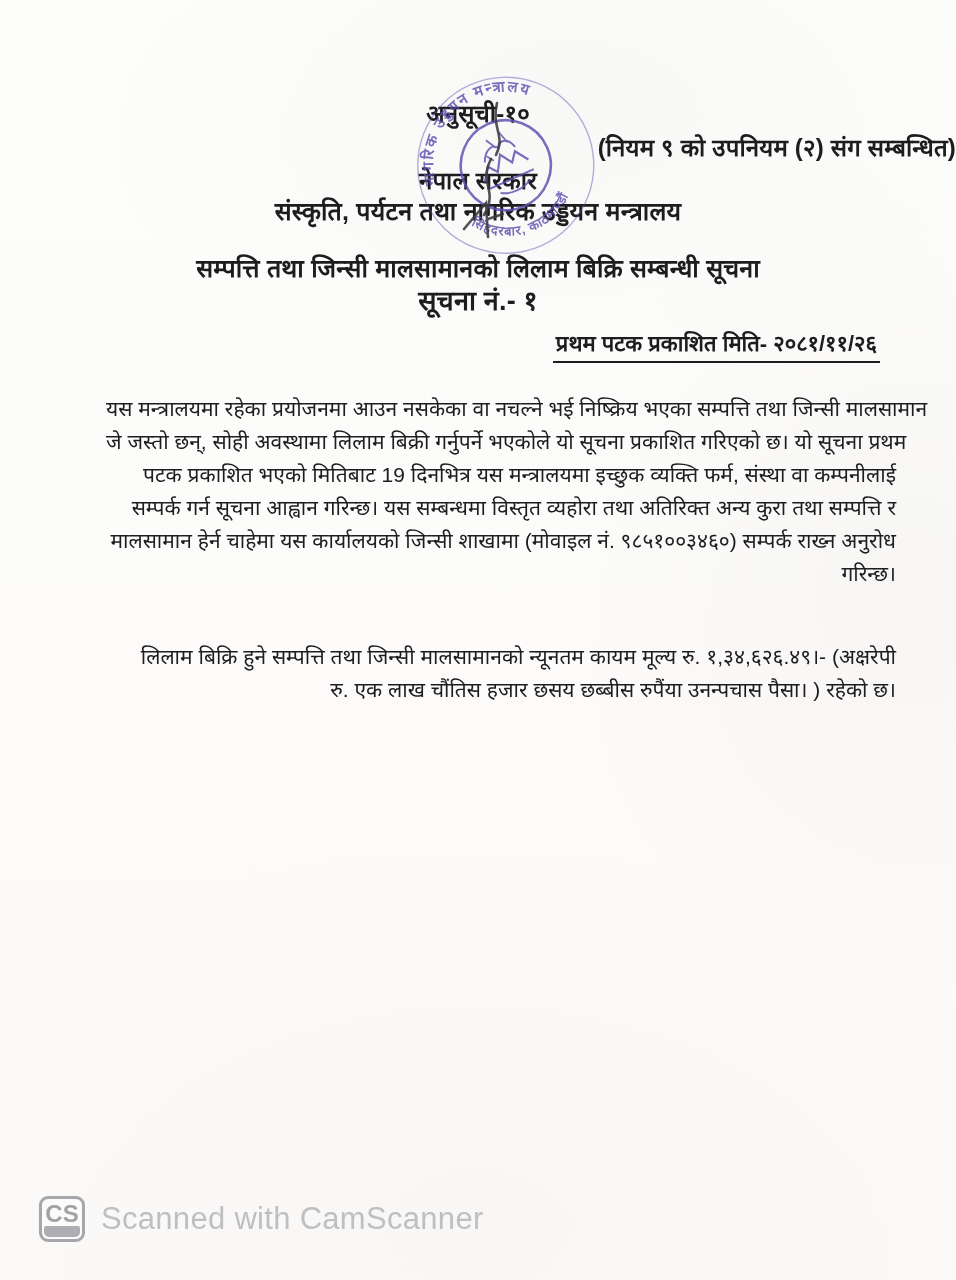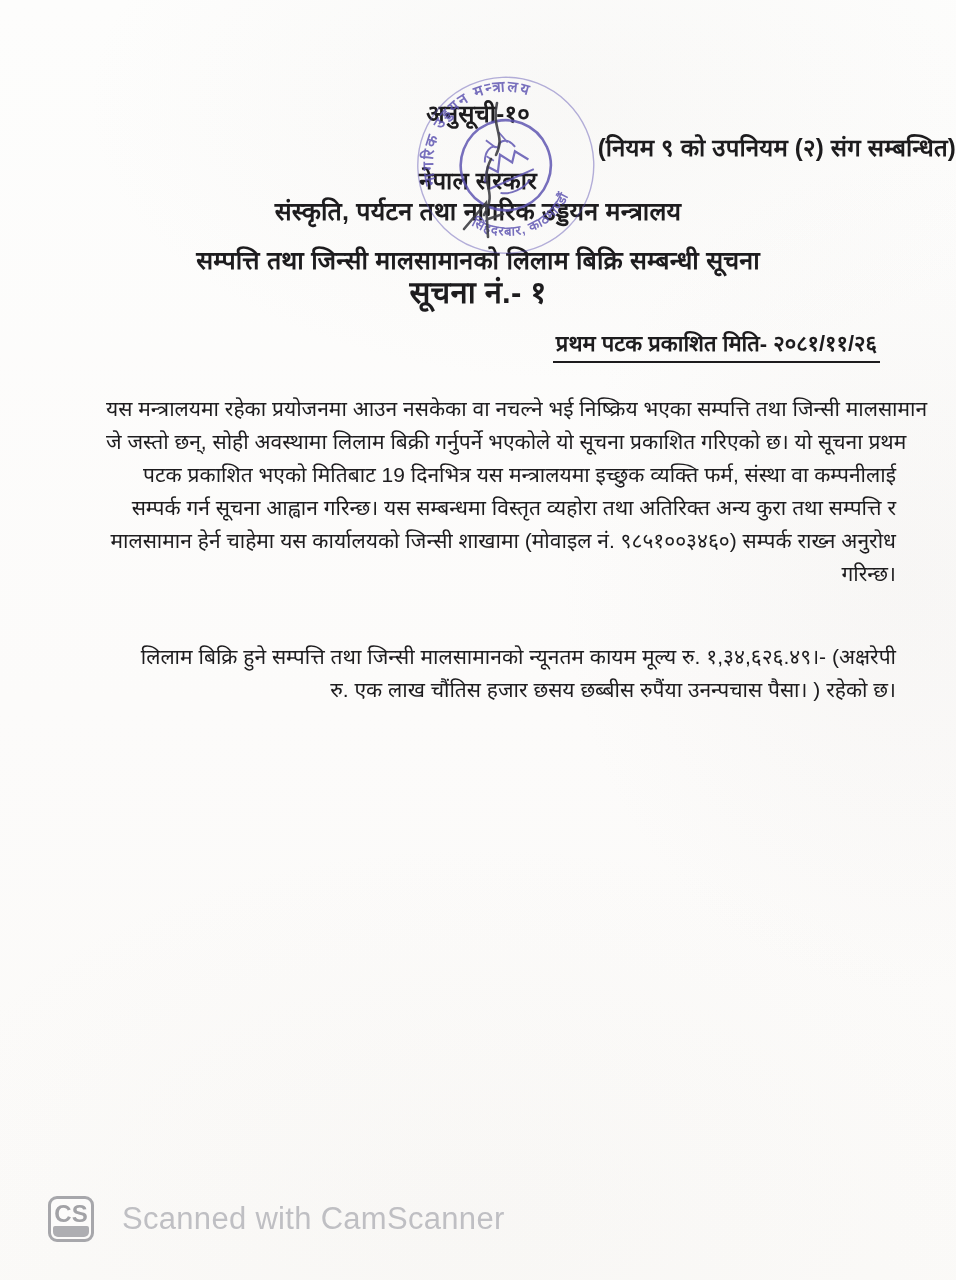--- a/index.html
+++ b/index.html
@@ -15,35 +15,35 @@
       linear-gradient(180deg,#fdfdfc 0%,#fcfbfa 55%,#fbfaf8 100%);
     font-family:"Liberation Sans","DejaVu Sans",sans-serif;
     color:#1d1c1e;
   }
   .center-block{position:absolute;left:0;top:98px;width:956px;text-align:center;}
   .h-line{font-weight:600;letter-spacing:.2px;}
   .annex{font-size:24px;line-height:32px;}
   .rule-ref{font-size:24px;line-height:32px;margin-top:2px;text-align:right;}
   .govt{font-size:24px;line-height:30px;margin-top:2px;}
   .ministry{font-size:25px;line-height:30px;margin-top:0px;}
-  .notice-title{font-size:25px;line-height:32px;margin-top:18px;}
-  .notice-no{font-size:31px;line-height:30px;margin-top:2px;}
+  .notice-title{font-size:25px;line-height:32px;margin-top:26px;}
+  .notice-no{font-size:27px;line-height:30px;margin-top:2px;}
   .pub-date{
     position:absolute;top:327px;right:76px;
     font-size:22px;font-weight:700;
     padding:0 3px 4px 3px;
     border-bottom:2px solid #1d1c1e;
   }
   .para{position:absolute;left:106px;width:790px;font-size:21px;font-weight:500;text-align:right;}
   .para .tline{line-height:33px;white-space:nowrap;}
   .para1{top:392px;}
   .para2{top:640px;}
   .stamp-svg{position:absolute;left:407px;top:68px;width:200px;height:200px;opacity:.82;}
   .sign-svg{position:absolute;left:450px;top:85px;width:80px;height:170px;opacity:.88;}
-  .footer{position:absolute;left:48px;top:1196px;display:flex;align-items:center;gap:28px;}
+  .footer{position:absolute;left:39px;top:1196px;display:flex;align-items:center;gap:16px;}
   .cs-logo{
     position:relative;width:46px;height:46px;box-sizing:border-box;
     border:3px solid #a7a7ab;border-radius:9px;
     color:#a2a2a6;font-weight:700;font-size:24px;
     display:flex;justify-content:center;align-items:flex-start;
     line-height:30px;background:rgba(255,255,255,0.4);
   }
   .cs-logo .bar{
     position:absolute;left:2px;right:2px;bottom:2px;height:11px;
     background:#aeaeb2;border-radius:2px 2px 5px 5px;

